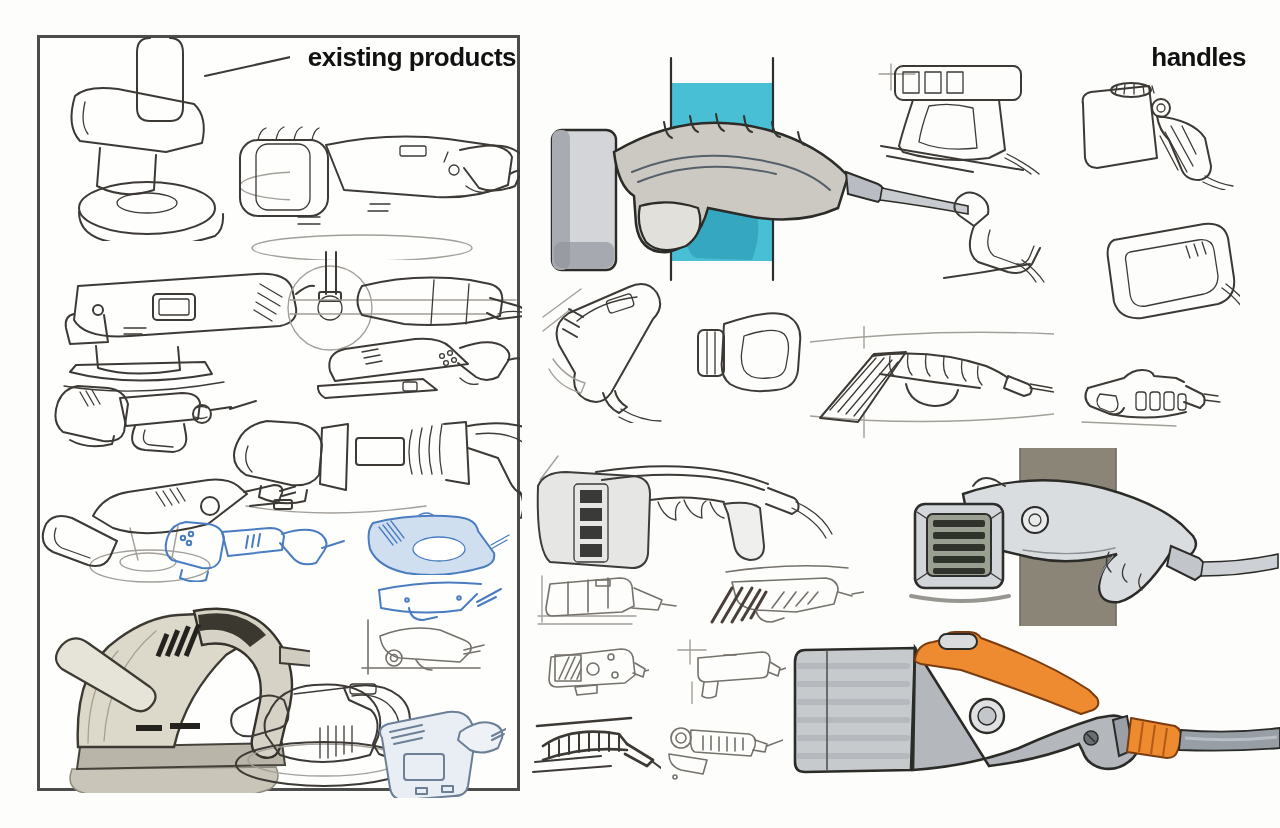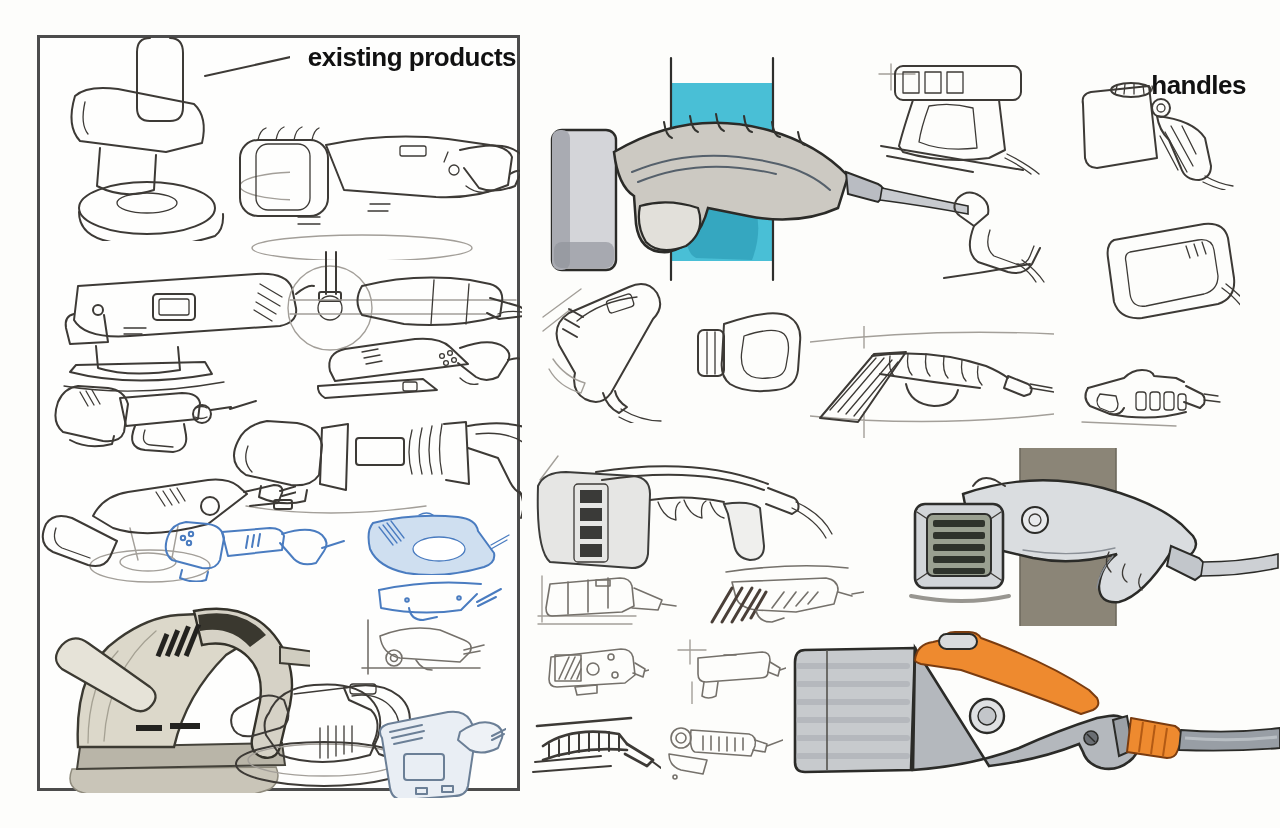--- a/index.html
+++ b/index.html
@@ -2,21 +2,21 @@
 <html style="--c-teal_band: #49bfd6; --c-teal_shadow: #2f9fb8; --c-gray_band: #8b8577; --c-orange: #ee8a2f; --c-blue_pencil: #4a7cc0; --c-pencil_dark: #3d3a36; --c-pencil_light: #a39f99; --c-marker_gray_light: #d6d7da; --c-marker_gray_mid: #b9bdc2; --c-marker_warm_gray: #dcd8ca; --c-panel_border: #4c4c4c; --c-ink: #111111;"><head>
 <meta charset="utf-8">
 <style>
   html,body{margin:0;padding:0;}
   body{width:1280px;height:828px;position:relative;background:#fdfdfb;overflow:hidden;
        font-family:"Liberation Sans",sans-serif;}
   .abs{position:absolute;}
   #left-panel{left:37px;top:35px;width:477px;height:750px;border:3px solid #4c4c4c;background:#fefefd;}
   .sheet-title{font-weight:700;color:#111;font-size:26px;letter-spacing:-0.5px;white-space:nowrap;}
   #title-existing{right:764px;top:42px;text-align:right;margin-left:20px;}
-  #title-handles{right:34px;top:42px;text-align:left;margin-top:28px;}
+  #title-handles{right:34px;top:42px;text-align:left;}
   .sketch{position:absolute;}
   .sketch svg{display:block;width:100%;height:100%;}
   .sk{fill:none;stroke:#3d3a36;stroke-width:2;stroke-linecap:round;stroke-linejoin:round;}
   .skt{stroke-width:1.3;}
   .skh{stroke-width:2.7;}
   .lt{stroke:#a39f99;stroke-width:1.4;}
   .med{stroke:#75716b;stroke-width:1.6;}
   .blue{stroke:var(--c-blue_pencil);}
   .graylt{stroke:#6b7f96;}
   .f-teal{fill:var(--c-teal_band);stroke:none;}

